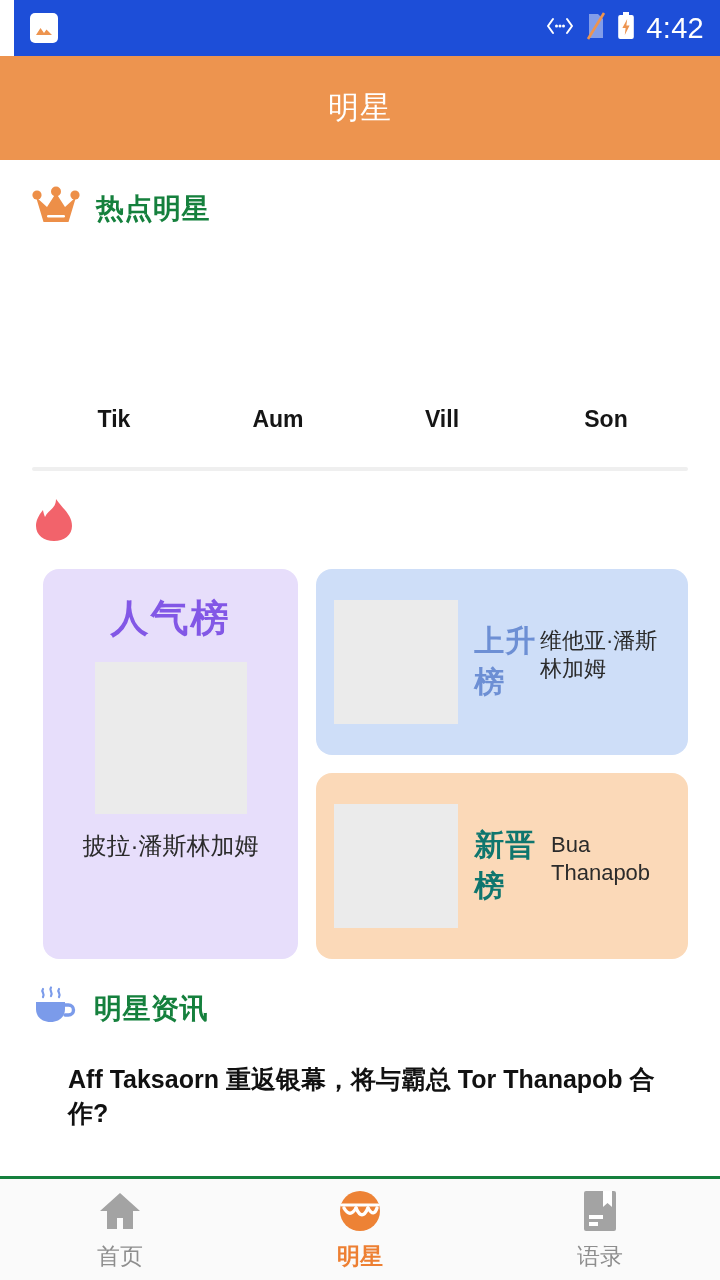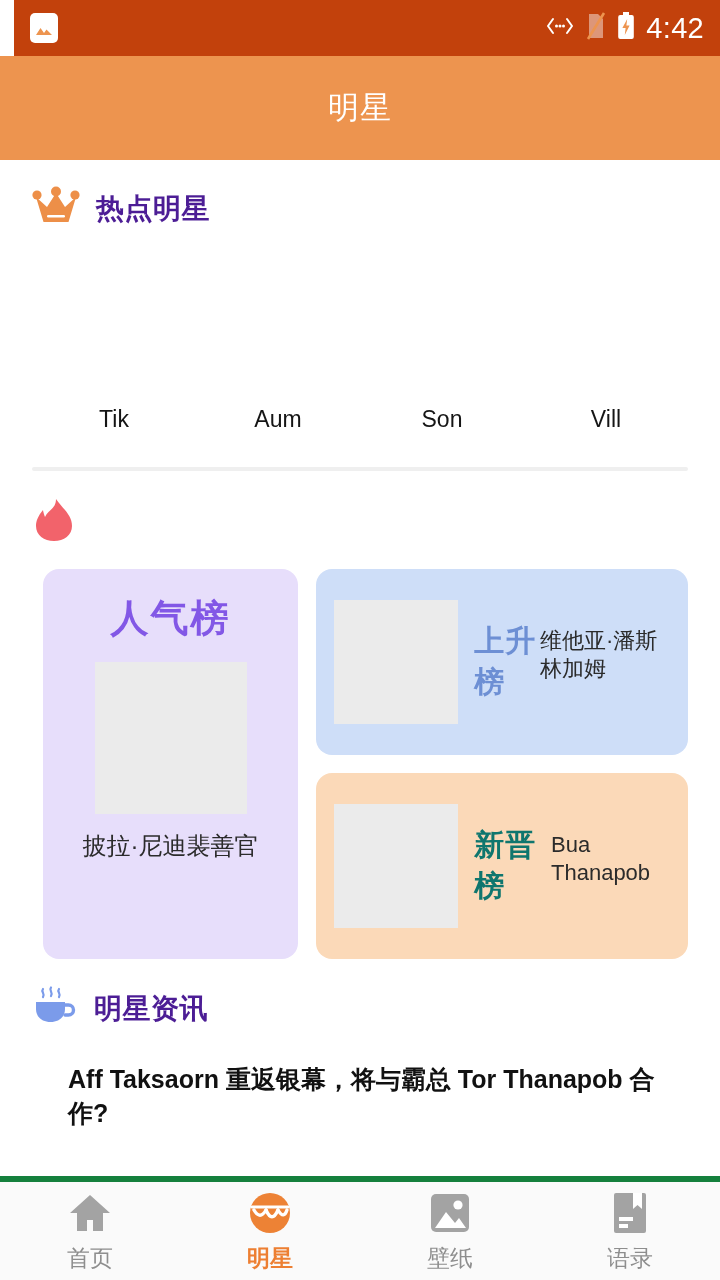--- a/index.html
+++ b/index.html
@@ -5,21 +5,21 @@
   * { margin:0; padding:0; box-sizing:border-box; }
   html, body {
     width:720px; height:1280px;
     font-family:"Liberation Sans","DejaVu Sans",sans-serif;
     background:#ffffff; overflow:hidden;
   }
   .screen { position:relative; width:720px; height:1280px; display:flex; flex-direction:column; background:#fff; }
 
   
   .statusbar {
-    height:56px; background:#c2410c; flex:0 0 56px;
+    height:56px; background:#1d4ed8; flex:0 0 56px;
     display:flex; align-items:center; justify-content:space-between;
     padding:12px 16px;
     margin-left:14px;
   }
   .sb-left { display:flex; align-items:center; gap:8px; }
   .gallery-icon {
     width:28px; height:30px; background:#fff; border-radius:5px;
     display:flex; align-items:flex-end; justify-content:center; padding-bottom:7px;
   }
   .sb-right { display:flex; align-items:center; gap:11px; }
@@ -29,27 +29,27 @@
   .appbar {
     height:104px; flex:0 0 104px; background:#ED944F;
     display:flex; align-items:center; justify-content:center;
   }
   .appbar-title { color:#fff; font-size:31px; font-weight:400; letter-spacing:1px; }
 
   
   .content { flex:1 1 auto; background:#fff; overflow:hidden; position:relative; }
 
   .section-head { display:flex; align-items:center; gap:16px; padding:26px 32px 0 32px; }
-  .section-title { font-size:28px; font-weight:700; color:#4c1d95; letter-spacing:.5px; }
+  .section-title { font-size:28px; font-weight:700; color:#15803d; letter-spacing:.5px; }
 
   
   .hotstars { padding:0 32px; display:flex; margin-top:44px; }
   .star-cell { flex:1 1 0; display:flex; flex-direction:column; align-items:center; }
   .star-thumb { width:120px; height:120px; background:#fff; border-radius:4px; }
-  .star-name { margin-top:10px; font-size:23px; font-weight:400; color:#151515; }
+  .star-name { margin-top:10px; font-size:23px; font-weight:700; color:#151515; }
 
   .divider { height:4px; background:#efefef; margin:34px 32px 0 32px; border-radius:2px; }
 
   
   .ranks { display:flex; gap:18px; padding:22px 32px 0 43px; }
   .rank-left {
     width:306px; background:#E7DEFB; border-radius:16px;
     display:flex; flex-direction:column; align-items:center;
     padding:24px 10px 30px 10px;
   }
@@ -68,21 +68,21 @@
   .rank-card.peach .rank-card-title { color:#0f766e; }
   .rank-card-name { margin-top:6px; font-size:22px; color:#2b2b2b; line-height:1.28; }
 
   
   .news { padding:0 32px;margin-left:36px; }
   .news-headline { margin-top:30px; font-size:25px; font-weight:700; color:#111; line-height:1.35; }
 
   
   .bottomnav {
     flex:0 0 104px; height:104px; background:#FAFAFA;
-    display:flex; align-items:center; border-top:6px solid #15803d;
+    display:flex; align-items:center; border-top:3px solid #15803d;
   }
   .nav-item { flex:1 1 0; display:flex; flex-direction:column; align-items:center; gap:6px; }
   .nav-label { font-size:23px; color:#8e8e8e; }
   .nav-item.active .nav-label { color:#ED7F32; font-weight:700; }
   .nav-ico { width:48px; height:48px; display:flex; align-items:center; justify-content:center; }
 </style>
 </head>
 <body>
 
 <div class="screen">
@@ -145,43 +145,43 @@
       <div class="star-cell">
         <div class="star-thumb"></div>
         <span class="star-name">Tik</span>
       </div>
       <div class="star-cell">
         <div class="star-thumb"></div>
         <span class="star-name">Aum</span>
       </div>
       <div class="star-cell">
         <div class="star-thumb"></div>
+        <span class="star-name">Vill</span>
+      </div>
+      <div class="star-cell">
+        <div class="star-thumb"></div>
         <span class="star-name">Son</span>
-      </div>
-      <div class="star-cell">
-        <div class="star-thumb"></div>
-        <span class="star-name">Vill</span>
       </div>
     </div>
 
     <div class="divider"></div>
 
     <div class="section-head">
       <span>
         <svg width="44" height="46" viewBox="0 0 44 46">
           <path d="M24 2 C24 12 16 13 13 20 C11.5 16 11 13 11 13 C6 19 4 24 4 29 C4 38 12 44 22 44 C32 44 40 38 40 29 C40 18 31 12 24 2 Z" fill="#F2636B"></path>
         </svg>
       </span>
     </div>
 
     <div class="ranks">
       <div class="rank-left">
         <span class="rank-left-title">人气榜</span>
         <div class="rank-left-thumb"></div>
-        <span class="rank-left-name">披拉·尼迪裴善官</span>
+        <span class="rank-left-name">披拉·潘斯林加姆</span>
       </div>
 
       <div class="rank-right">
         <div class="rank-card blue">
           <div class="rank-card-thumb"></div>
           <div class="rank-card-text">
             <span class="rank-card-title">上升榜</span>
             <span class="rank-card-name">维他亚·潘斯林加姆</span>
           </div>
         </div>
@@ -231,30 +231,20 @@
           <circle cx="22" cy="22" r="20" fill="#ED8235"></circle>
           <path d="M4 16 H40" stroke="#fff" stroke-width="3.2" stroke-linecap="round"></path>
           <path d="M6 19 C10 26 14 26 18 19" stroke="#fff" stroke-width="3.4" fill="none" stroke-linecap="round"></path>
           <path d="M18 19 C22 28 26 28 30 19" stroke="#fff" stroke-width="3.4" fill="none" stroke-linecap="round"></path>
           <path d="M30 19 C34 26 37 25 39 19" stroke="#fff" stroke-width="3.4" fill="none" stroke-linecap="round"></path>
         </svg>
       </span>
       <span class="nav-label">明星</span>
     </div>
 
-    <div class="nav-item">
-      <span class="nav-ico">
-        <svg width="42" height="42" viewBox="0 0 42 42">
-          <rect x="2" y="2" width="38" height="38" rx="5" fill="#A3A3A3"></rect>
-          <circle cx="29" cy="13" r="4.6" fill="#fff"></circle>
-          <path d="M6 36 L17 20 L26 31 L30 26 L37 36 Z" fill="#fff"></path>
-        </svg>
-      </span>
-      <span class="nav-label">壁纸</span>
-    </div>
 
     <div class="nav-item">
       <span class="nav-ico">
         <svg width="38" height="44" viewBox="0 0 38 44">
           <rect x="3" y="2" width="32" height="40" rx="2" fill="#A3A3A3"></rect>
           <path d="M22 2 H31 V18 L26.5 14 L22 18 Z" fill="#fff"></path>
           <rect x="8" y="26" width="14" height="4" fill="#fff"></rect>
           <rect x="8" y="33" width="9" height="4" fill="#fff"></rect>
         </svg>
       </span>

